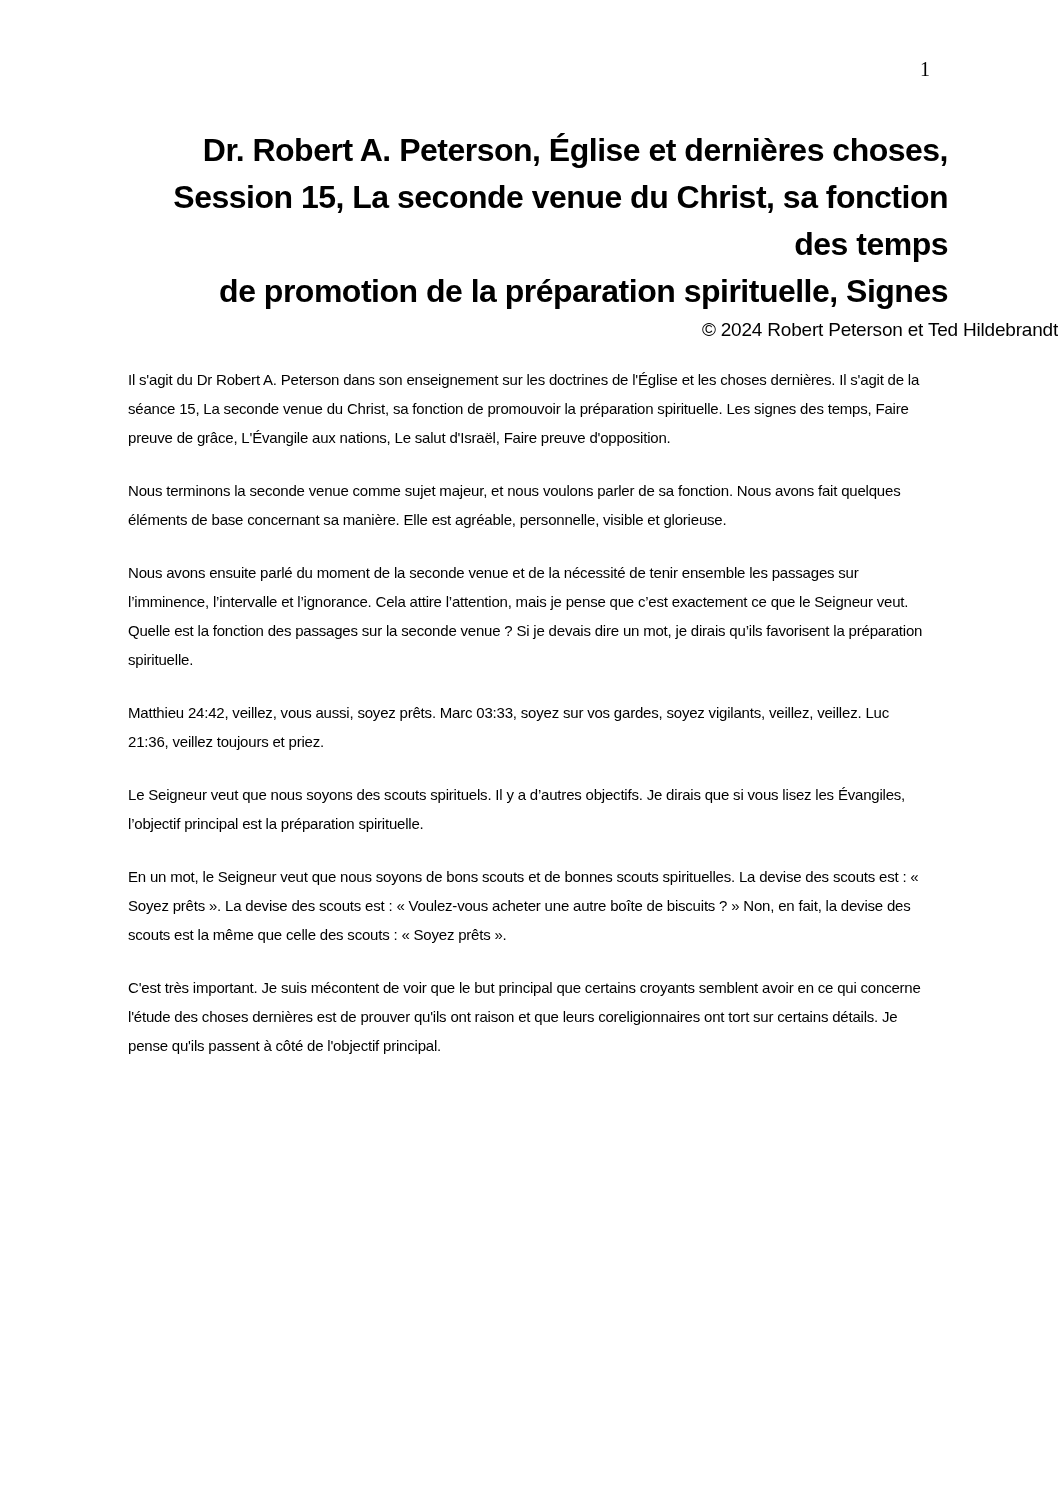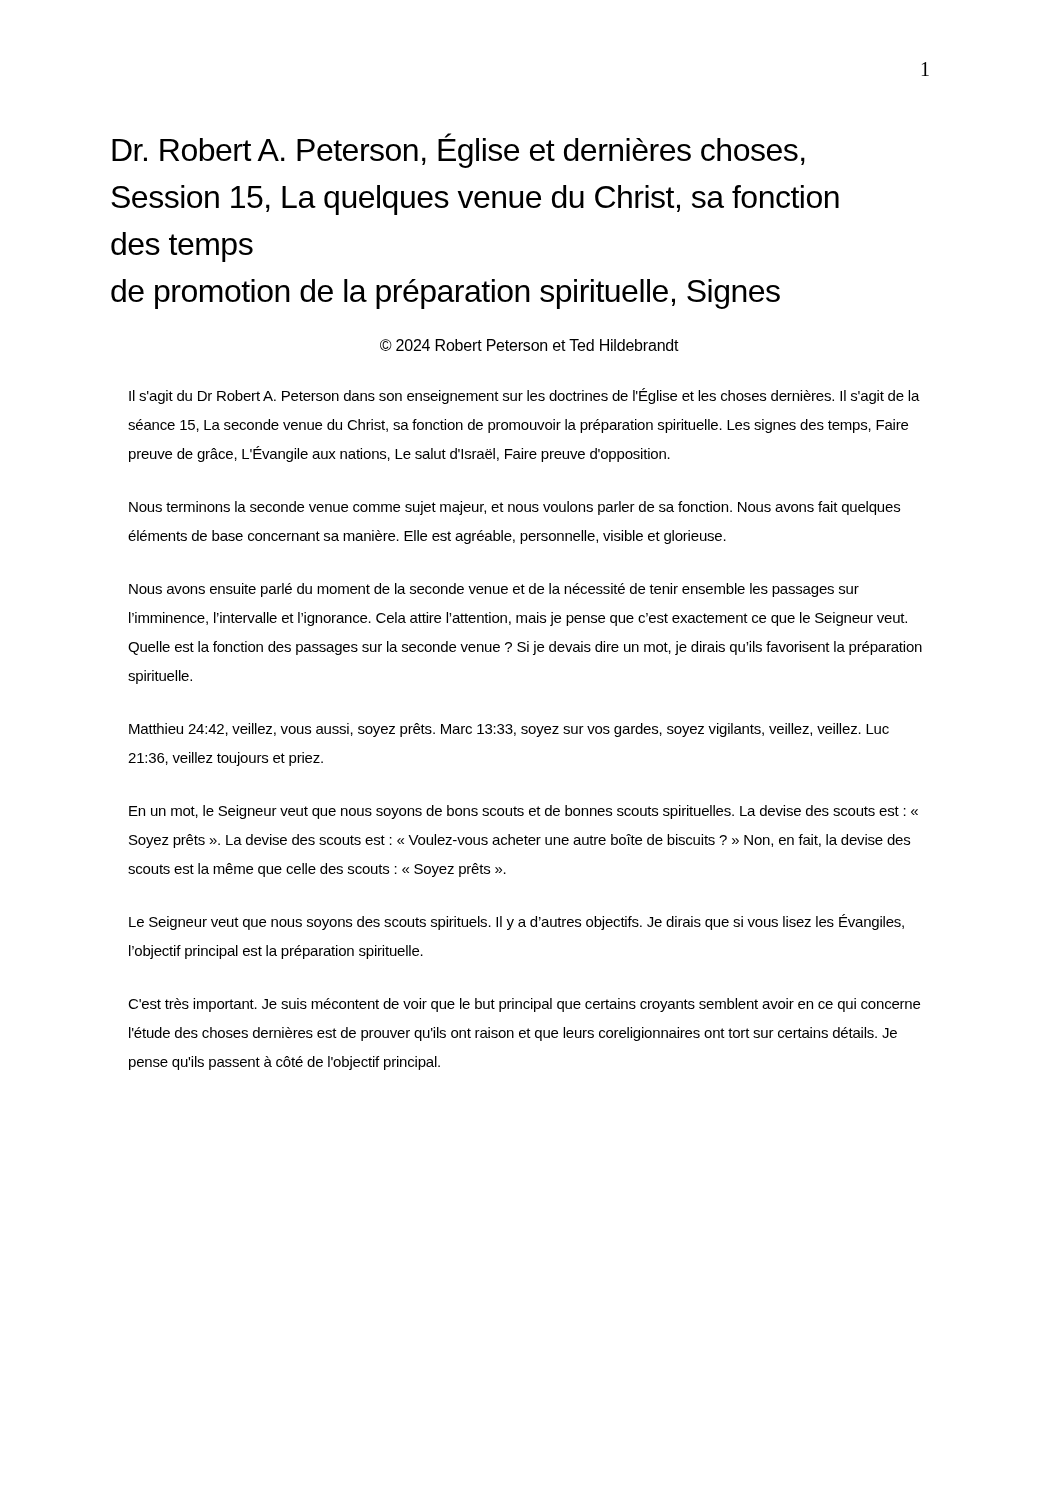--- a/index.html
+++ b/index.html
@@ -21,34 +21,34 @@
     position: absolute;
     top: 58px;
     right: 128px;
     font-family: "Liberation Serif", serif;
     font-size: 20px;
     line-height: 22px;
     color: #000000;
   }
   .title-block {
     margin: 127px 110px 0 110px;
-    text-align: left;
-    font-weight: normal;
+    text-align: right;
+    font-weight: bold;
     font-size: 32px;
     line-height: 47px;
     letter-spacing: -0.5px;
   }
   .title-line {
     display: block;
     white-space: nowrap;
   }
   .copyright {
-    margin-top: 16px;
-    text-align: center;
-    font-size: 16px;
+    margin-top: 0;
+    text-align: right;
+    font-size: 19px;
     line-height: 29px;
     letter-spacing: -0.2px;
   }
   .body-text {
     margin: 21px 128px 0 128px;
     font-size: 15px;
     line-height: 29px;
     letter-spacing: -0.2px;
     text-align: left;
   }
@@ -58,30 +58,30 @@
 </style>
 </head>
 <body>
 
 <div class="page">
 
   <div class="page-number">1</div>
 
   <h1 class="title-block">
     <span class="title-line">Dr. Robert A. Peterson, Église et dernières choses,</span>
-    <span class="title-line">Session 15, La quelques venue du Christ, sa fonction</span>
+    <span class="title-line">Session 15, La seconde venue du Christ, sa fonction</span>
     <span class="title-line">des temps</span>
     <span class="title-line">de promotion de la préparation spirituelle, Signes</span>
   </h1>
 
   <div class="copyright">© 2024 Robert Peterson et Ted Hildebrandt</div>
 
   <div class="body-text">
     <p>Il s'agit du Dr Robert A. Peterson dans son enseignement sur les doctrines de l'Église et les choses dernières. Il s'agit de la séance 15, La seconde venue du Christ, sa fonction de promouvoir la préparation spirituelle. Les signes des temps, Faire preuve de grâce, L'Évangile aux nations, Le salut d'Israël, Faire preuve d'opposition.</p>
     <p>Nous terminons la seconde venue comme sujet majeur, et nous voulons parler de sa fonction. Nous avons fait quelques éléments de base concernant sa manière. Elle est agréable, personnelle, visible et glorieuse.</p>
     <p>Nous avons ensuite parlé du moment de la seconde venue et de la nécessité de tenir ensemble les passages sur l’imminence, l’intervalle et l’ignorance. Cela attire l’attention, mais je pense que c’est exactement ce que le Seigneur veut. Quelle est la fonction des passages sur la seconde venue ? Si je devais dire un mot, je dirais qu’ils favorisent la préparation spirituelle.</p>
-    <p>Matthieu 24:42, veillez, vous aussi, soyez prêts. Marc 13:33, soyez sur vos gardes, soyez vigilants, veillez, veillez. Luc 21:36, veillez toujours et priez.</p>
+    <p>Matthieu 24:42, veillez, vous aussi, soyez prêts. Marc 03:33, soyez sur vos gardes, soyez vigilants, veillez, veillez. Luc 21:36, veillez toujours et priez.</p>
+    <p>Le Seigneur veut que nous soyons des scouts spirituels. Il y a d’autres objectifs. Je dirais que si vous lisez les Évangiles, l’objectif principal est la préparation spirituelle.</p>
     <p>En un mot, le Seigneur veut que nous soyons de bons scouts et de bonnes scouts spirituelles. La devise des scouts est : « Soyez prêts ». La devise des scouts est : « Voulez-vous acheter une autre boîte de biscuits ? » Non, en fait, la devise des scouts est la même que celle des scouts : « Soyez prêts ».</p>
-    <p>Le Seigneur veut que nous soyons des scouts spirituels. Il y a d’autres objectifs. Je dirais que si vous lisez les Évangiles, l’objectif principal est la préparation spirituelle.</p>
     <p>C'est très important. Je suis mécontent de voir que le but principal que certains croyants semblent avoir en ce qui concerne l'étude des choses dernières est de prouver qu'ils ont raison et que leurs coreligionnaires ont tort sur certains détails. Je pense qu'ils passent à côté de l'objectif principal.</p>
   </div>
 
 </div>
 
 </body></html>

